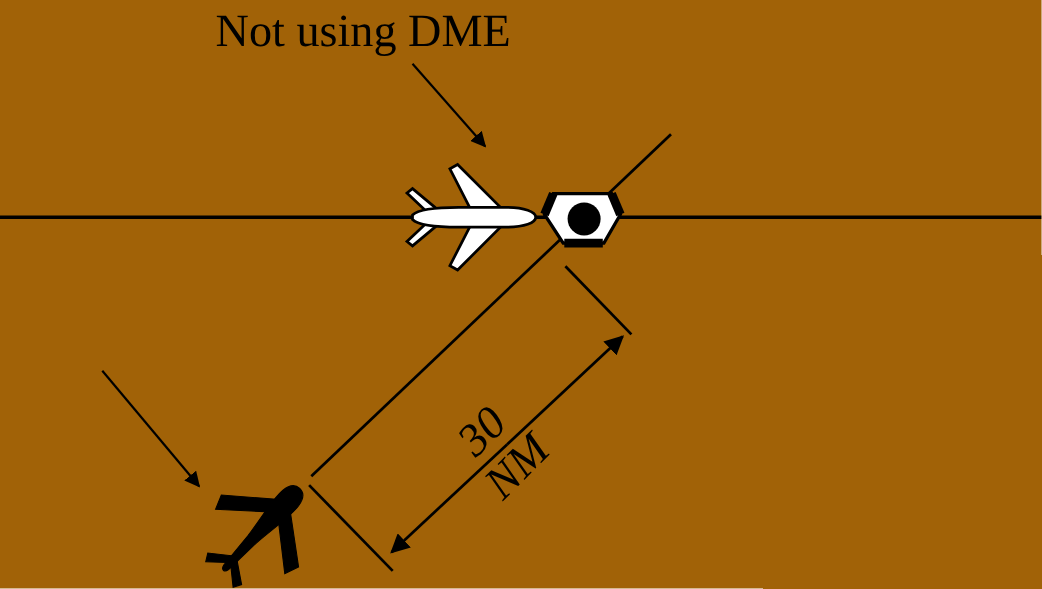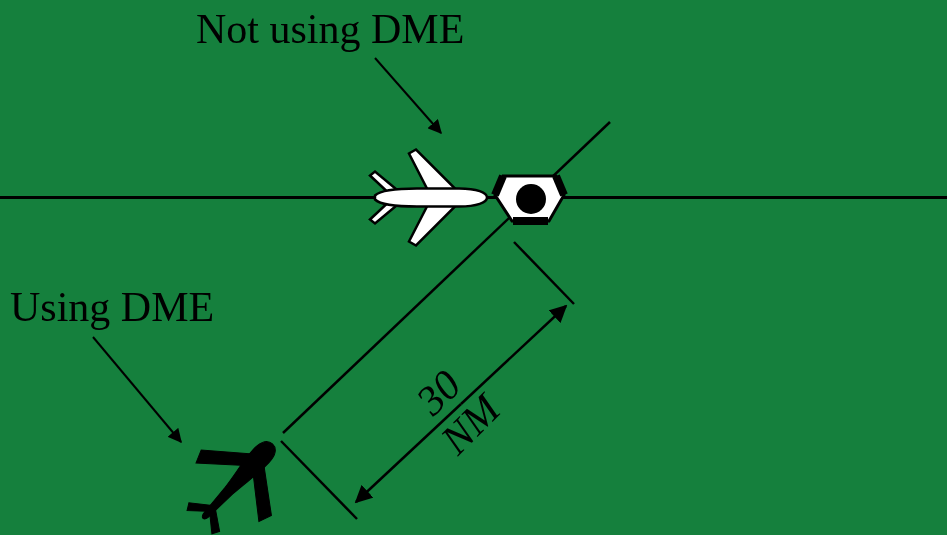--- a/index.html
+++ b/index.html
@@ -1,19 +1,19 @@
 <!DOCTYPE html>
 <html><head>
 <meta charset="utf-8">
 <style>
   html,body{margin:0;padding:0;background:#fff;}
   .stage{
     position:relative;
     width:947px;height:535px;
-    background:#15803d;
+    background:#a16207;
     overflow:hidden;
     font-family:"Liberation Serif","DejaVu Serif",serif;
     color:#000;
   }
   .stage svg{position:absolute;left:0;top:0;}
   .diagram-label{
     position:absolute;
     font-size:42px;
     line-height:1.0;
     white-space:nowrap;
@@ -76,20 +76,19 @@
       <polygon points="34,-4 -1,-48 -14,-43 18,-5" fill="#000" stroke="#000" stroke-width="1"></polygon>
       <polygon points="34,4 -1,48 -14,43 18,5" fill="#000" stroke="#000" stroke-width="1"></polygon>
       <polygon points="-34,-2 -48,-21 -55,-17 -42,-2" fill="#000" stroke="#000" stroke-width="1"></polygon>
       <polygon points="-34,2 -48,21 -55,17 -42,2" fill="#000" stroke="#000" stroke-width="1"></polygon>
       <path d="M 52,0 C 52,-5 48,-9 40,-10 C 28,-11.5 8,-7 -12,-5 L -46,-3 C -51,-2 -51,2 -46,3 L -12,5 C 8,7 28,11.5 40,10 C 48,9 52,5 52,0 Z" fill="#000" stroke="#000" stroke-width="1"></path>
     </g>
   </svg>
 
   <div class="diagram-label" style="left:196px;top:8px;">Not using DME</div>
 
-  <div class="diagram-label" style="left:10px;top:286px;">Using DME</div>
 
   <div class="distance-label">
     <span>30</span>
     <span>NM</span>
   </div>
 
 </div>
 
 </body></html>

